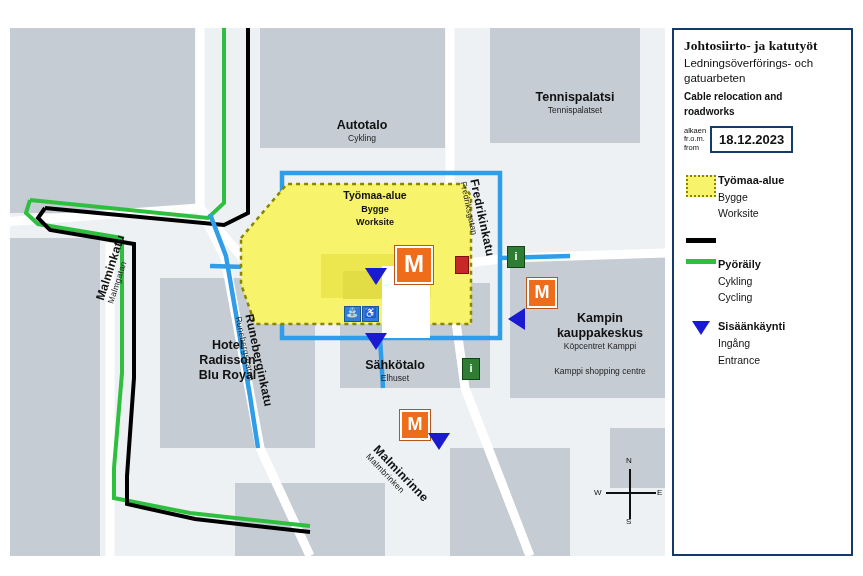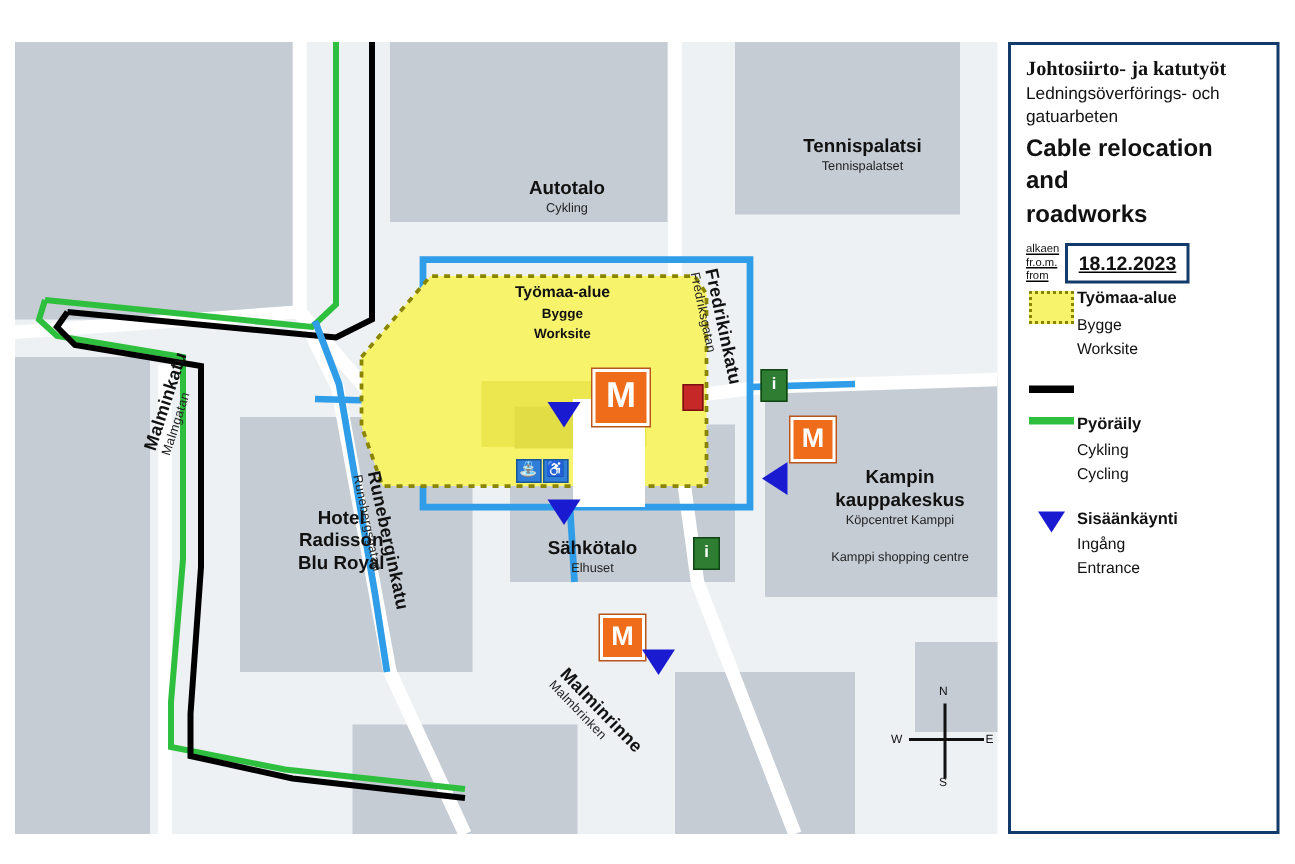--- a/index.html
+++ b/index.html
@@ -172,30 +172,30 @@
     line-height: 1.2;
     font-family: Liberation Serif, serif;
   }
   #legend .sub2 {
     font-size: 11.5px;
     color: #111;
     line-height: 1.3;
     margin-bottom: 4px;
   }
   #legend .sub3 {
-    font-size: 16px;
+    font-size: 10px;
     font-weight: bold;
     color: #111;
     line-height: 1.3;
     margin-bottom: 8px;
   }
   #datebox {
     display: flex;
-    margin: 2px 0 2px 0;
-    text-decoration: underline;
+    align-items: center;
+    margin: 2px 0 19px 0;
   }
   #datebox .lbls {
     font-size: 7.5px;
     line-height: 1.15;
     color: #111;
     margin-right: 4px;
   }
   #datebox .dateval {
     border: 2px solid #123a6b;
     padding: 4px 7px;
@@ -297,21 +297,21 @@
       </svg>
       <div class="ws-text">
         <span>Työmaa-alue</span>
         <span class="sub">Bygge</span>
         <span class="sub">Worksite</span>
       </div>
     </div>
 
     <div style="position:absolute;left:372px;top:238px;width:48px;height:72px;background:#ffffff;"></div>
 
-    <div class="blk-label" style="left:308px;top:90px;width:120px;text-align:center;">
+    <div class="blk-label" style="left:292px;top:90px;width:120px;text-align:center;">
       <span>Autotalo</span>
       <span class="sub">Cykling</span>
     </div>
     <div class="blk-label" style="left:500px;top:62px;width:130px;">
       <span>Tennispalatsi</span>
       <span class="sub">Tennispalatset</span>
     </div>
     <div class="blk-label" style="left:165px;top:295px;width:105px;white-space:pre-line;">
       <span>Hotel
 Radisson

